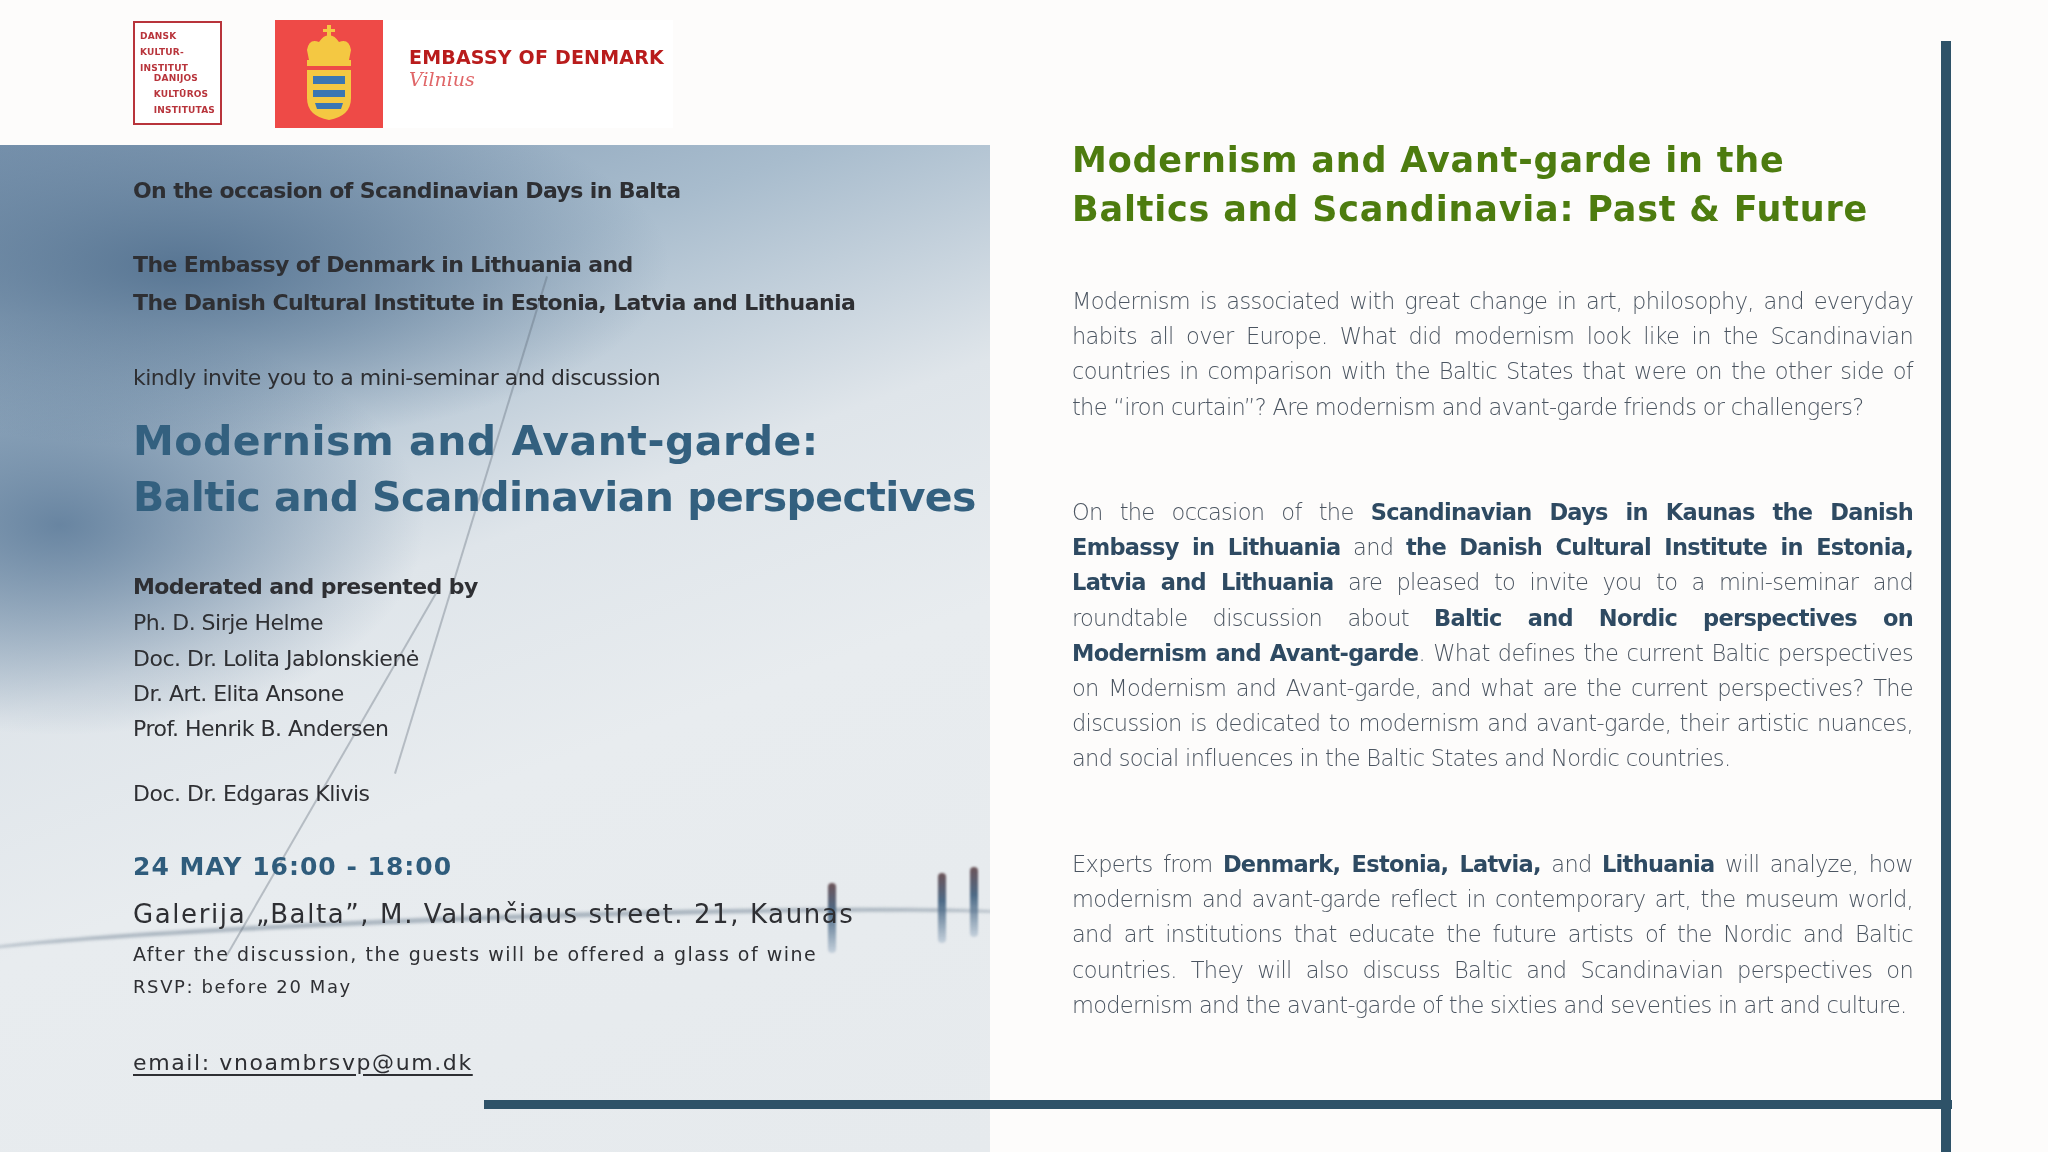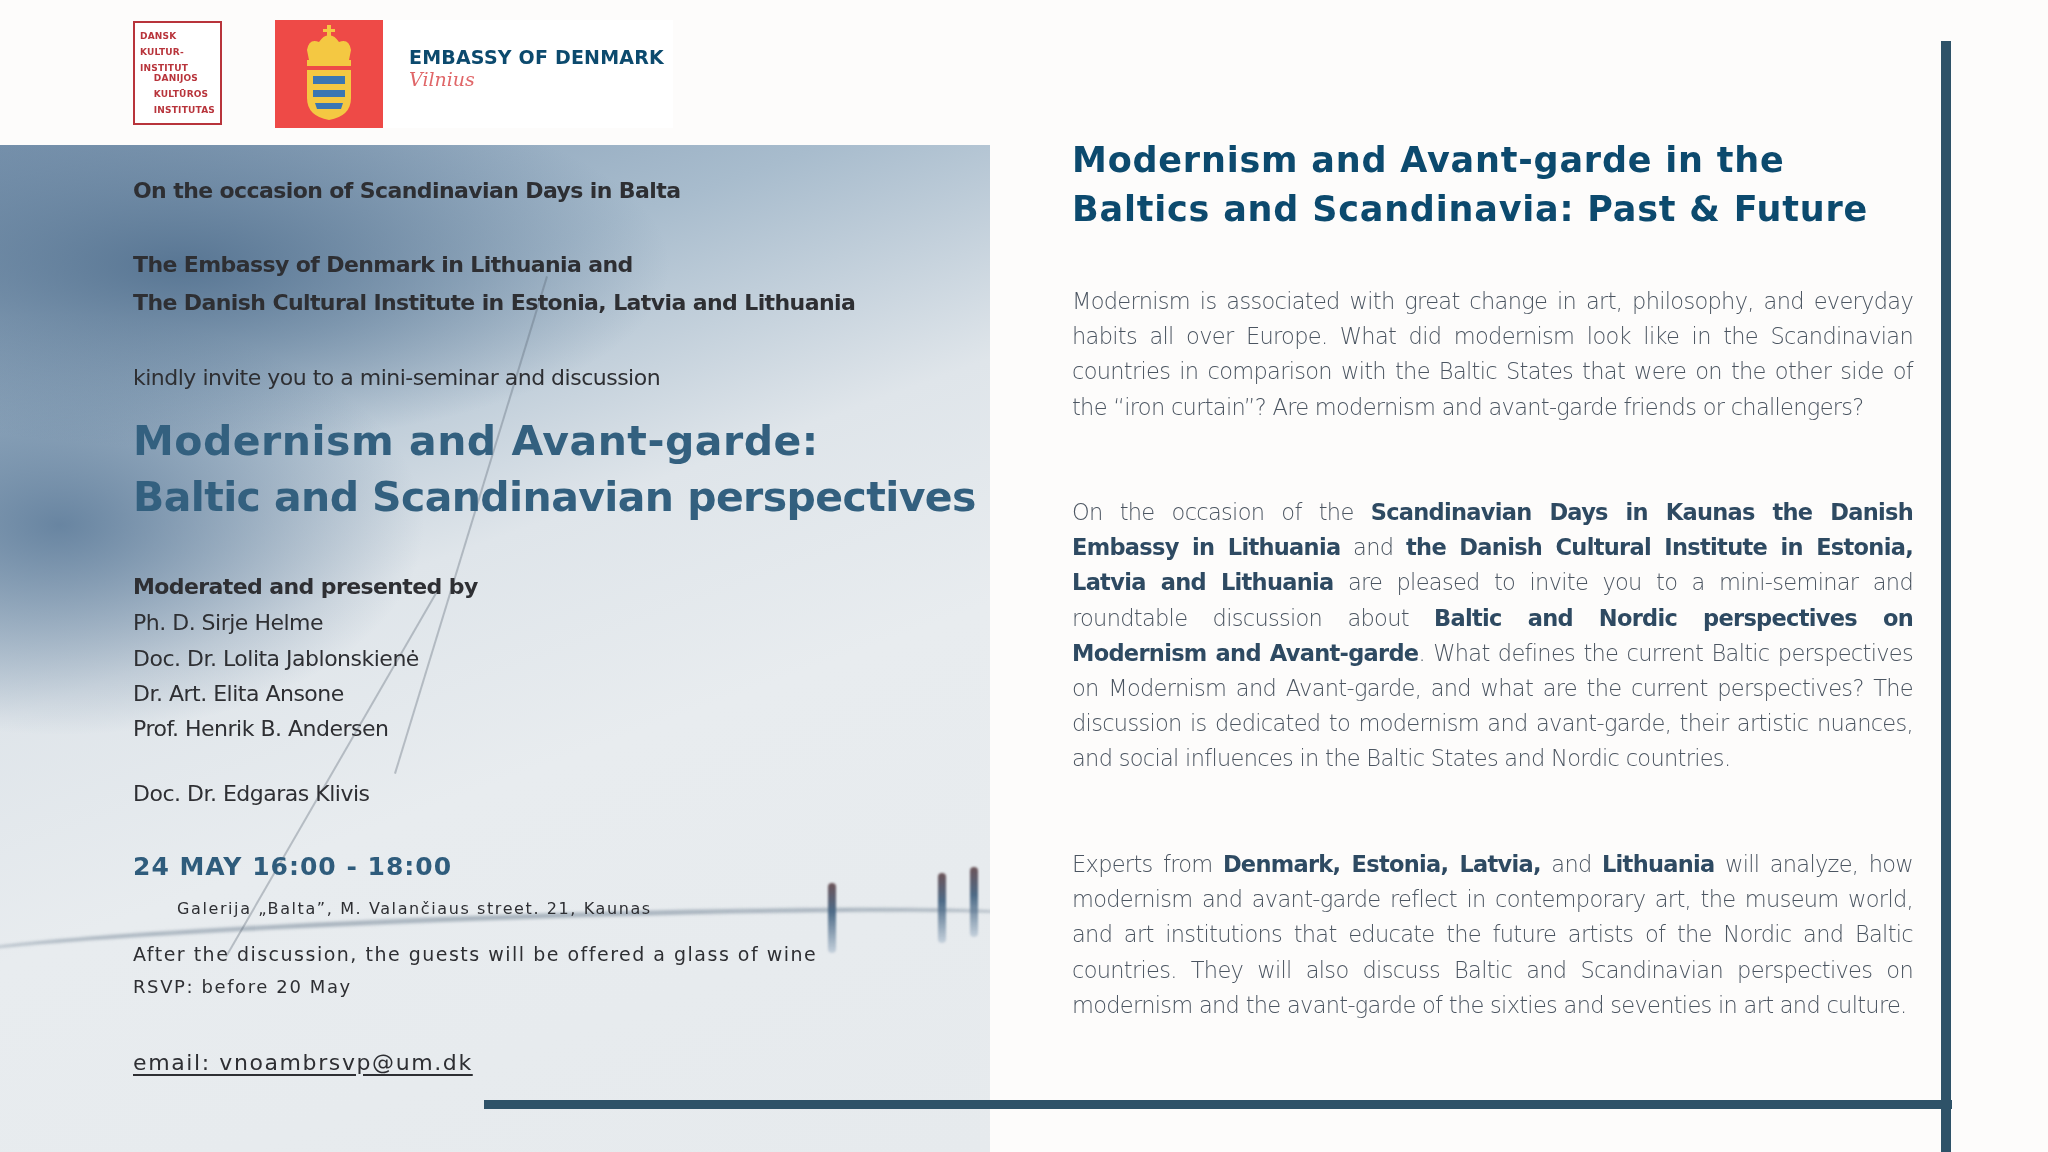--- a/index.html
+++ b/index.html
@@ -5,41 +5,41 @@
   html, body { margin:0; padding:0; }
   body { width:2048px; height:1152px; position:relative; overflow:hidden; background:#fdfcfb; font-family:"Liberation Sans", sans-serif; }
   .abs { position:absolute; }
   
   .dki { left:133px; top:21px; width:89px; height:104px; border:2px solid #b8343b; background:#fff; box-sizing:border-box; }
   .dki span { position:absolute; font-family:"DejaVu Sans", sans-serif; font-weight:bold; font-size:9px; line-height:16px; color:#b8343b; letter-spacing:0.2px; }
   .dki .top { left:5px; top:5px; }
   .dki .bot { right:5px; bottom:5px; }
   .emb-box { left:275px; top:20px; width:108px; height:108px; background:#ee4a47; }
   .emb-text-area { left:383px; top:20px; width:290px; height:108px; background:#ffffff; }
-  .emb-title { left:409px; top:46px; font-family:"DejaVu Sans", sans-serif; font-weight:bold; font-size:19px; color:#0c4a6e; letter-spacing:0.2px; }
+  .emb-title { left:409px; top:46px; font-family:"DejaVu Sans", sans-serif; font-weight:bold; font-size:19px; color:#b91c1c; letter-spacing:0.2px; }
   .emb-sub { left:409px; top:68px; font-family:"DejaVu Serif", serif; font-style:italic; font-size:19px; color:#e06668; }
   
   .photo { left:0; top:145px; width:990px; height:1007px; overflow:hidden;
     background:
       radial-gradient(ellipse 700px 260px at 180px 120px, rgba(85,115,145,0.95), rgba(85,115,145,0) 70%),
       radial-gradient(ellipse 520px 300px at 60px 380px, rgba(95,125,155,0.9), rgba(95,125,155,0) 70%),
       linear-gradient(160deg, #7e98b2 0%, #a8bccd 22%, #dfe5ea 42%, #e8ecef 60%, #e6eaed 100%);
   }
   .photo .ridge { position:absolute; left:-50px; top:770px; width:1100px; height:40px; border-top:5px solid rgba(90,110,130,0.45); border-radius:50%; transform:rotate(-2deg); filter:blur(1.5px); }
   .photo .track { position:absolute; width:2px; background:rgba(90,100,115,0.35); }
   .photo .fig { position:absolute; width:8px; height:70px; background:linear-gradient(#6b5358, #4d6a86 40%, rgba(120,150,180,0.3)); border-radius:4px; filter:blur(1px); }
   .txt { position:absolute; left:133px; color:#2e2f33; font-family:"DejaVu Sans", sans-serif; white-space:nowrap; }
   .txt.b { font-weight:bold; font-size:22px; letter-spacing:-0.6px; }
   .txt.n { font-size:22px; letter-spacing:-0.5px; }
   .big-title { position:absolute; left:133px; color:#33607f; font-family:"DejaVu Sans", sans-serif; font-weight:bold; font-size:41px; letter-spacing:0.5px; white-space:nowrap; }
   .date { position:absolute; left:133px; color:#2f5c7c; font-family:"DejaVu Sans", sans-serif; font-weight:bold; font-size:25px; letter-spacing:1px; }
   .mono { position:absolute; left:133px; color:#2e2f33; font-family:"DejaVu Sans", sans-serif; letter-spacing:1.6px; white-space:nowrap; }
   .email { text-decoration:underline; text-underline-offset:4px; }
   
-  .r-title { position:absolute; left:1072px; top:136px; color:#0c4a6e; font-family:"DejaVu Sans", sans-serif; font-weight:bold; font-size:35px; line-height:49px; letter-spacing:0.8px; }
+  .r-title { position:absolute; left:1072px; top:136px; color:#4d7c0f; font-family:"DejaVu Sans", sans-serif; font-weight:bold; font-size:35px; line-height:49px; letter-spacing:0.8px; }
   .para { position:absolute; left:1072px; width:841px; color:#4b5561; font-family:"DejaVu Sans", sans-serif; font-size:22.5px; line-height:35.2px; text-align:justify; letter-spacing:-0.7px; font-weight:300; }
   .para b { color:#2e4a62; font-weight:bold; }
   .vbar { left:1941px; top:41px; width:10px; height:1111px; background:#2e5268; }
   .hbar { left:484px; top:1100px; width:1468px; height:9px; background:#2e5268; }
 </style>
 </head>
 <body>
 
 <div class="abs dki">
   <span class="top" style="white-space:pre">DANSK
@@ -81,21 +81,21 @@
 <div class="big-title" style="top:473px; letter-spacing:-0.6px;">Baltic and Scandinavian perspectives</div>
 
 <div class="txt b" style="top:574px;">Moderated and presented by</div>
 <div class="txt n" style="top:610px;">Ph. D. Sirje Helme</div>
 <div class="txt n" style="top:646px;">Doc. Dr. Lolita Jablonskienė</div>
 <div class="txt n" style="top:681px;">Dr. Art. Elita Ansone</div>
 <div class="txt n" style="top:716px;">Prof. Henrik B. Andersen</div>
 <div class="txt n" style="top:781px;">Doc. Dr. Edgaras Klivis</div>
 
 <div class="date" style="top:852px;">24 MAY 16:00 - 18:00</div>
-<div class="mono" style="top:899px; font-size:16px;margin-left:44px;">Galerija „Balta”, M. Valančiaus street. 21, Kaunas</div>
+<div class="mono" style="top:899px; font-size:26px;">Galerija „Balta”, M. Valančiaus street. 21, Kaunas</div>
 <div class="mono" style="top:943px; font-size:19px; letter-spacing:1.5px;">After the discussion, the guests will be offered a glass of wine</div>
 <div class="mono" style="top:976px; font-size:18px;">RSVP: before 20 May</div>
 <a class="mono email" style="top:1050px; font-size:22px; color:#2e2f33;">email: vnoambrsvp@um.dk</a>
 
 <div class="r-title">
   <div>Modernism and Avant-garde in the</div>
   <div>Baltics and Scandinavia: Past &amp; Future</div>
 </div>
 
 <div class="para" style="top:284px;">Modernism is associated with great change in art, philosophy, and everyday habits all over Europe. What did modernism look like in the Scandinavian countries in comparison with the Baltic States that were on the other side of the “iron curtain”? Are modernism and avant-garde friends or challengers?</div>

